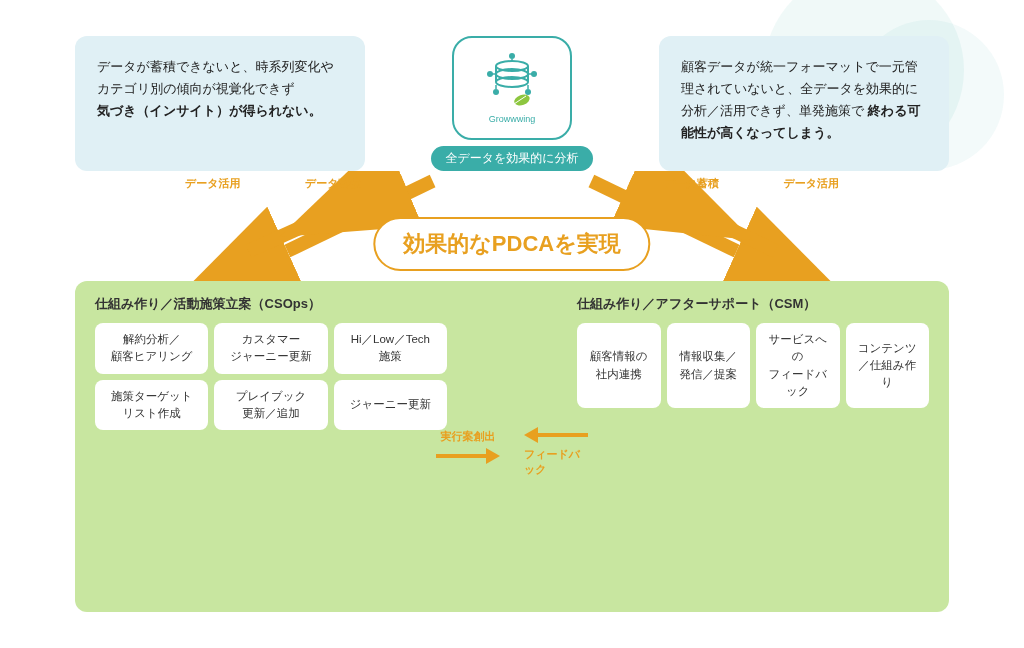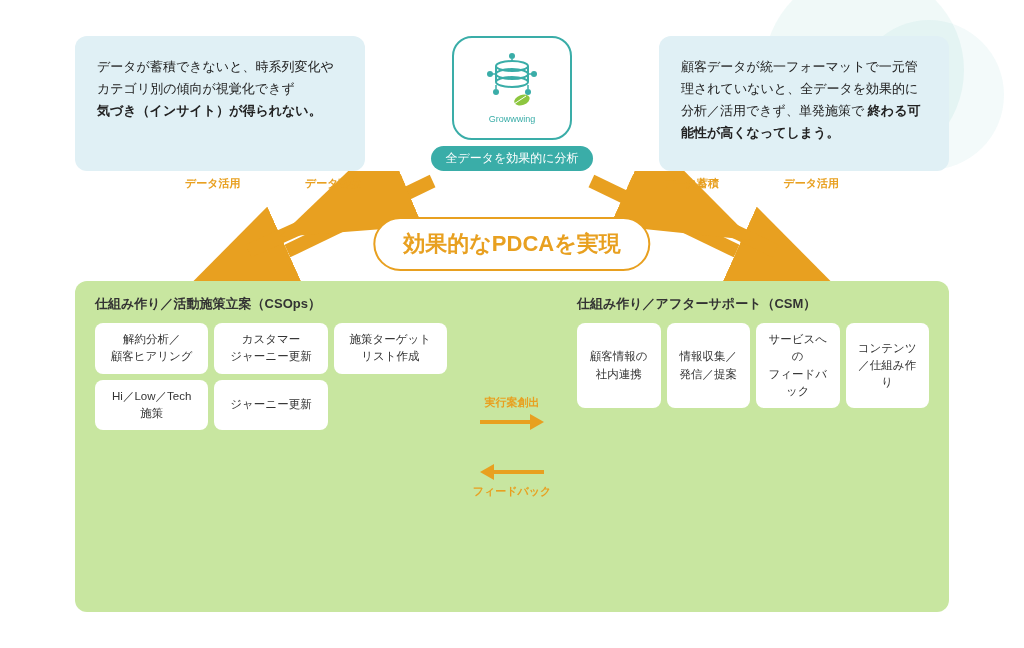--- a/index.html
+++ b/index.html
@@ -100,21 +100,20 @@
       flex: 1;
     }
 
     .bottom-right {
       flex: 1;
     }
 
     .bottom-center {
       width: 130px;
       display: flex;
-      flex-direction: column;
       align-items: center;
       justify-content: center;
       gap: 24px;
     }
 
     .section-title {
       font-size: 13px;
       font-weight: bold;
       color: #333;
       margin-bottom: 10px;
@@ -299,22 +298,23 @@
 
     </div>
 
     <div class="bottom-section" style="flex:1; margin: 0 20px 16px 20px;">
 
       <div class="bottom-left">
         <div class="section-title">仕組み作り／活動施策立案（CSOps）</div>
         <div class="cards-grid">
           <div class="card">解約分析／<br>顧客ヒアリング</div>
           <div class="card">カスタマー<br>ジャーニー更新</div>
+          <div class="card">Hi／Low／Tech<br>施策</div>
           <div class="card">施策ターゲット<br>リスト作成</div>
-          <div class="card">Hi／Low／Tech<br>施策</div>
+          <div class="card">プレイブック<br>更新／追加</div>
           <div class="card">ジャーニー更新</div>
         </div>
       </div>
 
       <div class="bottom-center">
         <div style="display:flex; flex-direction:column; align-items:center; gap:4px;">
           <span style="font-size:11px; color:#e8a020; font-weight:bold;">実行案創出</span>
 
           <div style="display:flex; align-items:center;">
             <div style="width:50px; height:4px; background:#e8a020;"></div>

